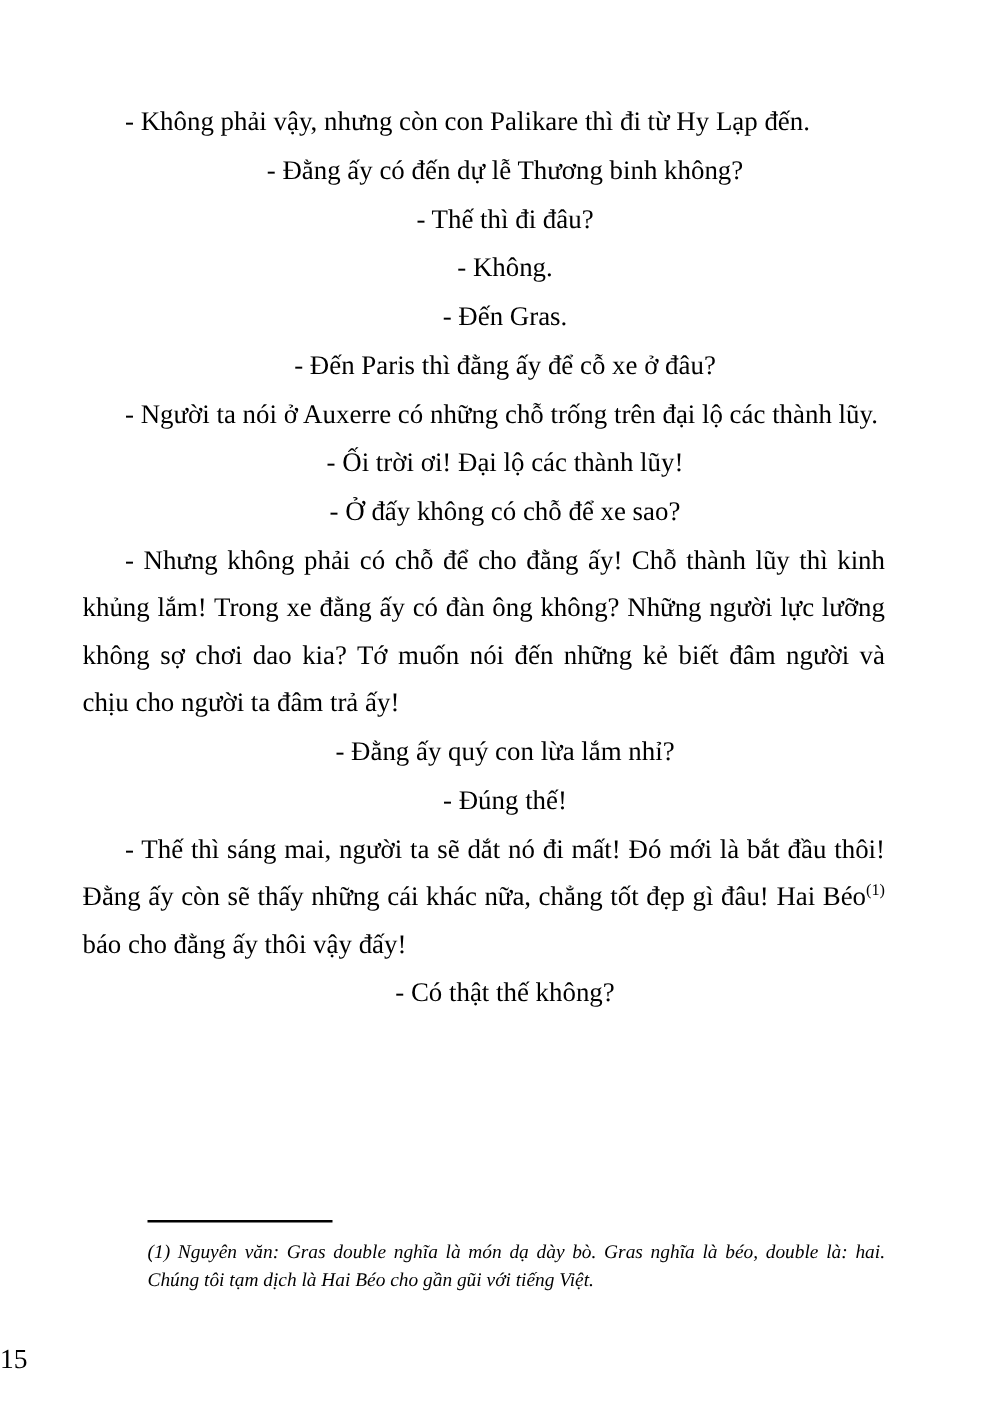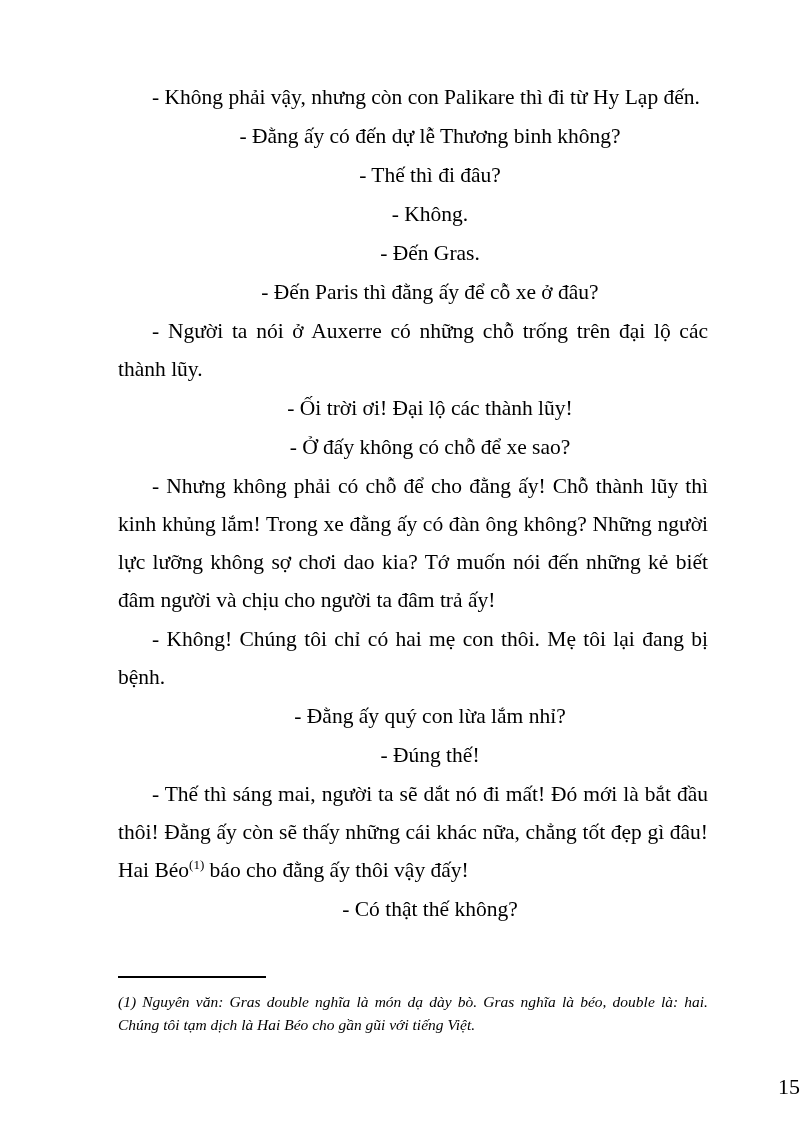--- a/index.html
+++ b/index.html
@@ -12,21 +12,21 @@
     background: #ffffff;
     font-family: "Liberation Serif", serif;
     color: #000000;
     overflow: hidden;
   }
   .page {
     position: relative;
     width: 800px;
     height: 1132px;
     box-sizing: border-box;
-    padding: 78px 92px 0 118px;
+    padding: 78px 92px 0 66px;
   }
   .body-text {
     font-family: "Liberation Serif", serif;
     font-size: 21.5px;
     line-height: 38px;
     text-align: justify;
     text-justify: inter-word;
   }
   .para {
     margin: 0 0 1px 0;
@@ -59,42 +59,41 @@
     font-size: 15.5px;
     line-height: 23px;
     text-align: justify;
     margin: 0;
   }
   .page-number {
     position: absolute;
     left: 0;
     right: 0;
     bottom: 32px;
-    text-align: right;
+    text-align: left;
     font-family: "Liberation Serif", serif;
     font-size: 22px;
   }
 </style>
 </head>
 <body>
 
 <div class="page">
 
   <div class="body-text">
     <p class="para">- Không phải vậy, nhưng còn con Palikare thì đi từ Hy Lạp đến.</p>
     <p class="para last-line-left">- Đằng ấy có đến dự lễ Thương binh không?</p>
     <p class="para last-line-left">- Thế thì đi đâu?</p>
     <p class="para last-line-left">- Không.</p>
     <p class="para last-line-left">- Đến Gras.</p>
     <p class="para last-line-left">- Đến Paris thì đằng ấy để cỗ xe ở đâu?</p>
     <p class="para">- Người ta nói ở Auxerre có những chỗ trống trên đại lộ các thành lũy.</p>
     <p class="para last-line-left">- Ối trời ơi! Đại lộ các thành lũy!</p>
     <p class="para last-line-left">- Ở đấy không có chỗ để xe sao?</p>
     <p class="para">- Nhưng không phải có chỗ để cho đằng ấy! Chỗ thành lũy thì kinh khủng lắm! Trong xe đằng ấy có đàn ông không? Những người lực lưỡng không sợ chơi dao kia? Tớ muốn nói đến những kẻ biết đâm người và chịu cho người ta đâm trả ấy!</p>
-    <p class="para">- Không! Chúng tôi chỉ có hai mẹ con thôi. Mẹ tôi lại đang bị bệnh.</p>
     <p class="para last-line-left">- Đằng ấy quý con lừa lắm nhỉ?</p>
     <p class="para last-line-left">- Đúng thế!</p>
     <p class="para"><span>- Thế thì sáng mai, người ta sẽ dắt nó đi mất! Đó mới là bắt đầu thôi! Đằng ấy còn sẽ thấy những cái khác nữa, chẳng tốt đẹp gì đâu! Hai Béo</span><span class="sup">(1)</span><span> báo cho đằng ấy thôi vậy đấy!</span></p>
     <p class="para last-line-left">- Có thật thế không?</p>
   </div>
 
   <div class="footnote-area">
     <div class="footnote-rule"></div>
     <p class="footnote-text">(1) Nguyên văn: Gras double nghĩa là món dạ dày bò. Gras nghĩa là béo, double là: hai. Chúng tôi tạm dịch là Hai Béo cho gần gũi với tiếng Việt.</p>
   </div>

